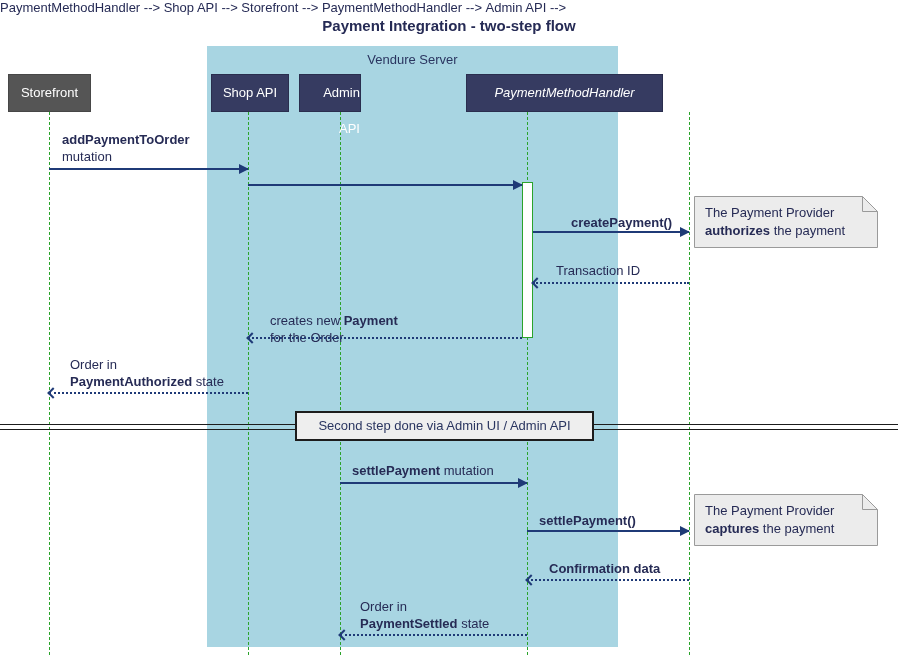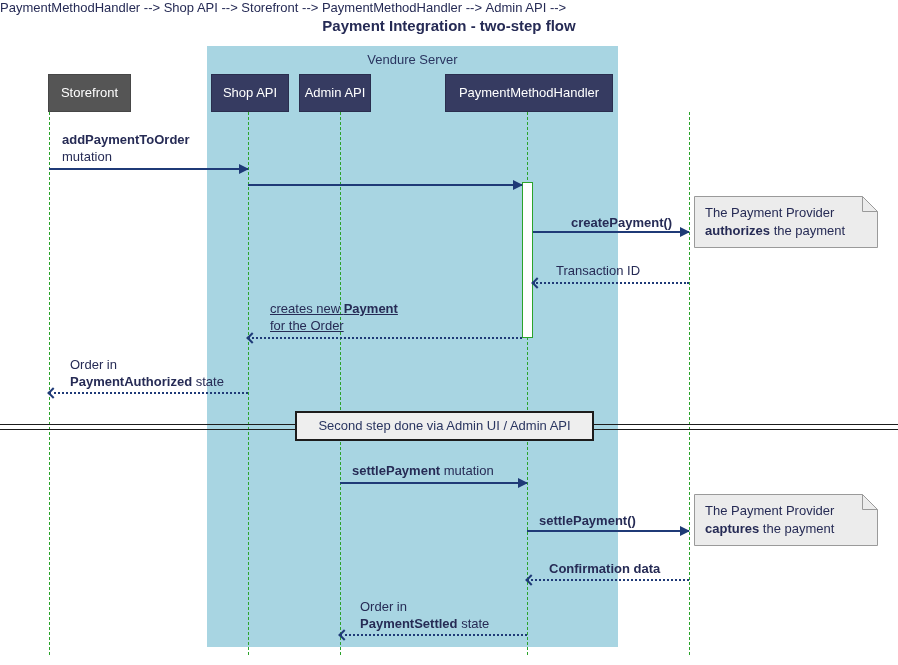--- a/index.html
+++ b/index.html
@@ -23,21 +23,21 @@
   }
   .lifeline {
     position:absolute; top:112px; height:543px; width:0;
     border-left:1px dashed #2BA32B; z-index:1;
   }
   .participant {
     position:absolute; top:74px; height:38px; line-height:36px;
     text-align:center; color:#ffffff; font-size:13px; z-index:2;
   }
   .p-navy { background:#363B61; border:1px solid #2A2E4E; }
-  .p-gray { background:#555555; border:1px solid #474747;margin-left:40px; }
+  .p-gray { background:#555555; border:1px solid #474747; }
   .p-teal { background:#319FA5; border:1px solid #2A8A8F; }
   .activation {
     position:absolute; left:522px; top:182px; width:11px; height:156px;
     background:#ffffff; border:1px solid #2BA32B; z-index:2;
   }
   .arrow { position:absolute; height:10px; z-index:3; }
   .arrow .line-solid {
     position:absolute; left:0; right:0; top:4px; height:0;
     border-top:2px solid #1F3A77;
   }
@@ -88,22 +88,22 @@
   
   <div class="lifeline" style="left:49px;"></div>
   <div class="lifeline" style="left:248px;"></div>
   <div class="lifeline" style="left:340px;"></div>
   <div class="lifeline" style="left:527px;"></div>
   <div class="lifeline" style="left:689px;"></div>
 
   
   <div class="participant p-gray" style="left:8px;   width:83px;">Storefront</div>
   <div class="participant p-navy" style="left:211px; width:78px;">Shop API</div>
-  <div class="participant p-navy" style="left:299px; width:72px;">Admin API</div>
-  <div class="participant p-navy" style="left:445px; width:168px;">PaymentMethodHandler</div>
+  <div class="participant p-navy" style="left:299px; width:62px;text-align:right;">Admin API</div>
+  <div class="participant p-navy" style="left:466px; width:197px;font-style:italic;">PaymentMethodHandler</div>
 
   
   <div class="activation"></div>
 
   
   <div class="msg-label" style="left:62px; top:131px;">
     <b>addPaymentToOrder</b><br>
     <span>mutation</span>
   </div>
   <div class="arrow" style="left:49px; top:164px; width:199px;">
@@ -141,21 +141,21 @@
    PaymentMethodHandler --&gt;
   <div class="msg-label" style="left:556px; top:262px;">
     <span>Transaction ID</span>
   </div>
   <div class="arrow" style="left:533px; top:278px; width:156px;">
     <div class="line-dotted"></div>
       <div class="head-left-open"></div>
   </div>
 
    Shop API --&gt;
-  <div class="msg-label" style="left:270px; top:300px;text-decoration:underline;">
+  <div class="msg-label" style="left:270px; top:312px;">
     <span>creates new </span><b>Payment</b><br>
     <span>for the Order</span>
   </div>
   <div class="arrow" style="left:248px; top:333px; width:274px;">
     <div class="line-dotted"></div>
       <div class="head-left-open"></div>
   </div>
 
    Storefront --&gt;
   <div class="msg-label" style="left:70px; top:356px;">

